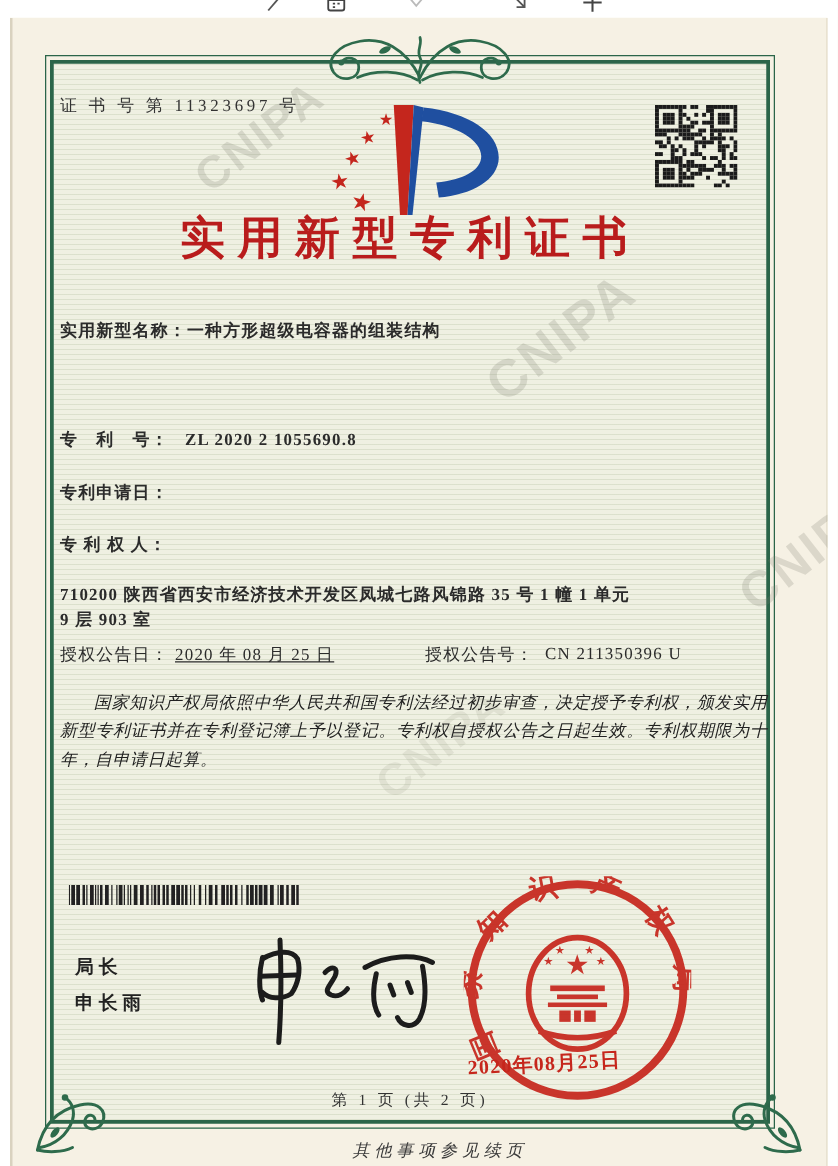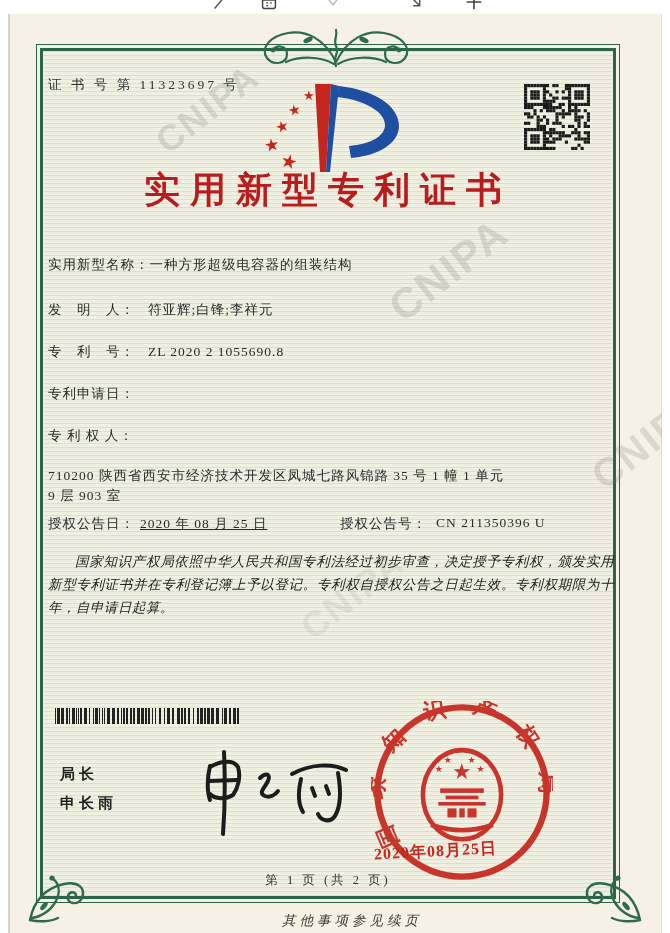--- a/index.html
+++ b/index.html
@@ -37,21 +37,21 @@
   .content { position:absolute; inset:0; z-index:4; color:#2b2b2b; }
 
   .cert-no { position:absolute; left:40px; top:62px; font-size:13.5px; letter-spacing:3px; color:#333; }
 
   .logo { position:absolute; left:237px; top:70px; width:170px; height:90px; }
   .qr   { position:absolute; left:516px; top:70px; width:66px; height:66px; }
 
   .title { position:absolute; left:28px; right:42px; top:152px; text-align:center;
     font-size:36px; font-weight:bold; letter-spacing:10px; color:#b91c1c; }
 
-  .field-row { position:absolute; left:40px; right:58px; display:flex; font-size:13.5px; line-height:1.45; }
+  .field-row { position:absolute; left:40px; right:58px; display:flex; font-size:13.5px; line-height:1.45;font-weight:bold; }
   .field-label { flex:0 0 100px; letter-spacing:1px; white-space:nowrap; }
   .field-value { flex:1; letter-spacing:1px; }
   .row-0 { top:241px; } .row-1 { top:286px; } .row-2 { top:328px; }
   .row-3 { top:370px; } .row-4 { top:412px; } .row-5 { top:452px; }
   .row-5 .field-value { max-width:462px; }
 
   .grant-row { position:absolute; left:40px; right:50px; top:501px; display:flex; font-size:13.5px; letter-spacing:1px; }
   .grant-row .gv1 { flex:0 0 162px;text-decoration:underline; }
   .grant-row .gl1 { flex:0 0 92px; white-space:nowrap; }
   .grant-row .gl2 { flex:0 0 96px; margin-left:38px; white-space:nowrap; }
@@ -411,24 +411,20 @@
             <rect x="56.57" y="62.86" width="3.14" height="3.14"></rect>
           </g>
       </svg>
 
       <div class="title">实用新型专利证书</div>
 
       <div class="field-row row-0">
         <span class="field-label">实用新型名称：</span>
         <span class="field-value">一种方形超级电容器的组装结构</span>
       </div>
-      <div class="field-row row-1">
-        <span class="field-label">发　明　人：</span>
-        <span class="field-value">符亚辉;白锋;李祥元</span>
-      </div>
       <div class="field-row row-2">
         <span class="field-label">专　利　号：</span>
         <span class="field-value">ZL 2020 2 1055690.8</span>
       </div>
       <div class="field-row row-3">
         <span class="field-label">专利申请日：</span>
       </div>
       <div class="field-row row-4">
         <span class="field-label">专 利 权 人：</span>
       </div>

